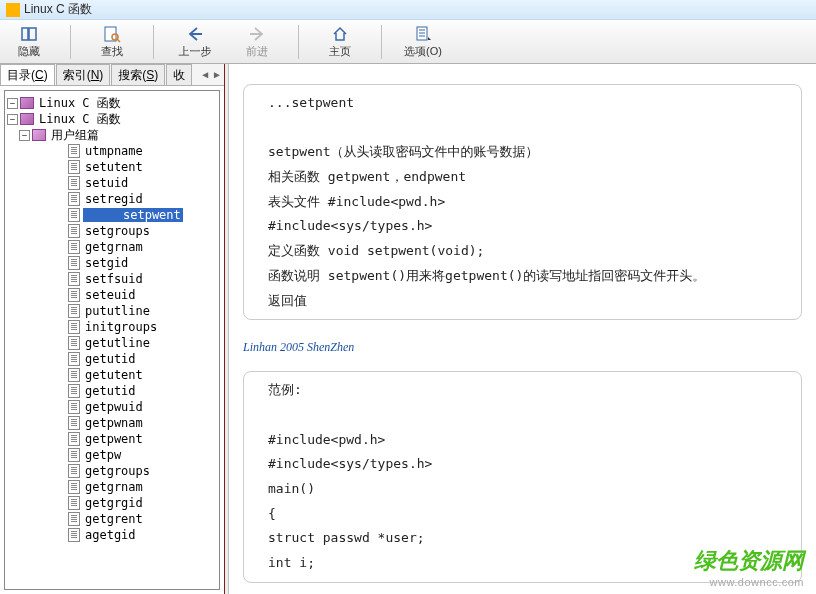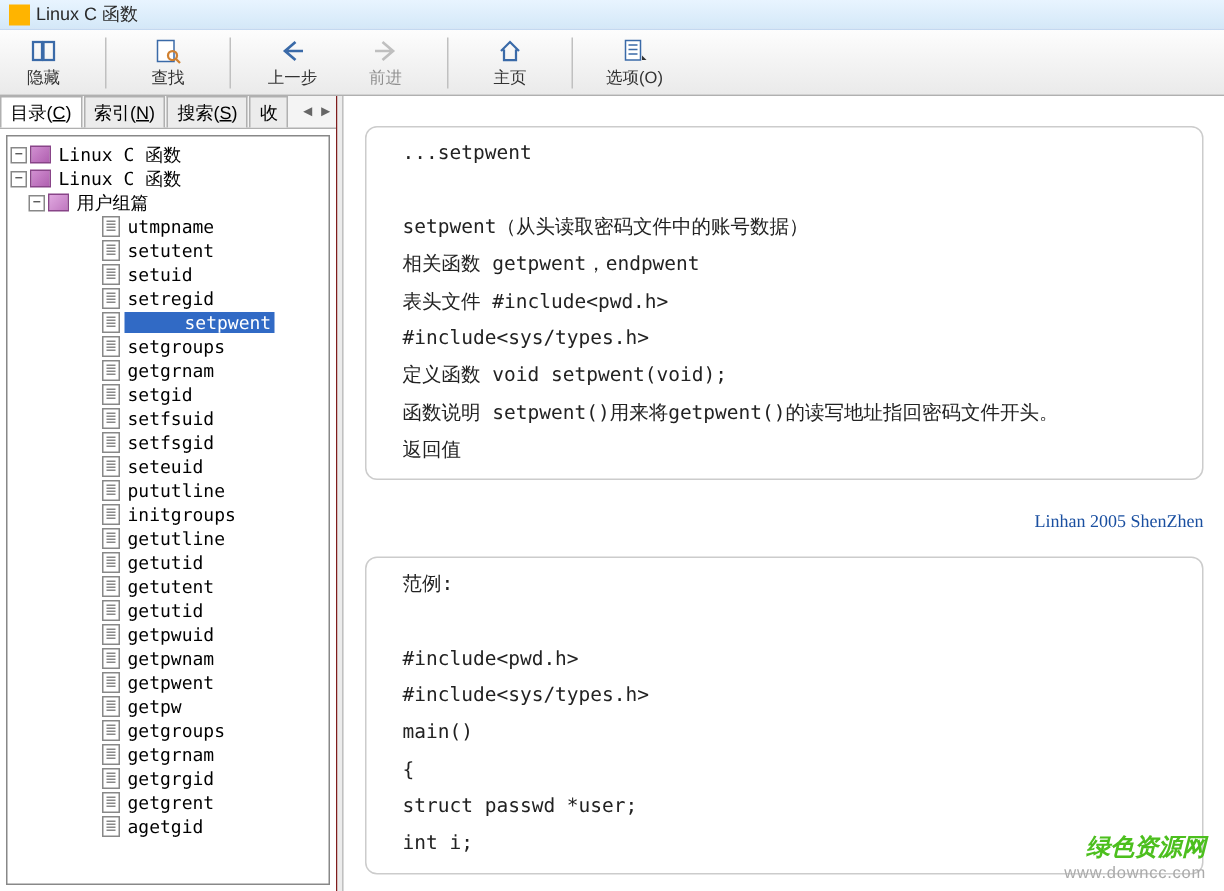--- a/index.html
+++ b/index.html
@@ -30,24 +30,24 @@
 .bookicon.open { background: linear-gradient(135deg, #e0a8e0, #c078c0); border: 1px solid #884488; }
 .pageicon { width: 12px; height: 14px; margin-right: 3px; border: 1px solid #888; background: #fff; position: relative; display: inline-block; }
 .pageicon::before { content: ""; position: absolute; left: 2px; top: 2px; width: 6px; height: 1px; background: #888; box-shadow: 0 2px 0 #888, 0 4px 0 #888, 0 6px 0 #888; }
 .tlabel { padding: 0 2px; }
 .tlabel.sel { background: #316ac5; color: #fff; padding-left: 40px; }
 .ind1 { margin-left: 12px; }
 .ind3 { margin-left: 48px; }
 .splitter { width: 4px; background: #ececec; cursor: ew-resize; border-right: 1px solid #c0c0c0; }
 .content { flex: 1; background: #fff; overflow: auto; padding: 20px 14px 0 14px; position: relative; }
 .card { border: 1px solid #ccc; border-radius: 8px; padding: 6px 24px; margin-bottom: 20px; font-family: "SimSun", "NSimSun", monospace; font-size: 13px; line-height: 1.9; color: #222; }
-.footer-link { text-align: right; margin: 8px 0 16px; }
+.footer-link { text-align: left; margin: 8px 0 16px; font-style: italic; }
 .footer-link a { color: #1a4fa0; font-size: 12px; text-decoration: none; font-family: "SimSun", serif; }
 .watermark { position: absolute; right: 12px; bottom: 6px; text-align: right; pointer-events: none; }
-.watermark .cn { font-size: 16px; font-weight: bold; font-style: italic; color: #4cbf1e; font-family: "Microsoft YaHei", sans-serif; }
+.watermark .cn { font-size: 22px; font-weight: bold; font-style: italic; color: #4cbf1e; font-family: "Microsoft YaHei", sans-serif; }
 .watermark .en { font-size: 11px; color: #aaa; letter-spacing: .5px; }
 ::-webkit-scrollbar { width: 16px; height: 16px; }
 ::-webkit-scrollbar-track { background: #f0f0f0; border: 1px solid #d0d0d0; }
 ::-webkit-scrollbar-thumb { background: #cdcdcd; border: 1px solid #a0a0a0; }
 ::-webkit-scrollbar-button { background: #e8e8e8; border: 1px solid #b0b0b0; height: 16px; }
 </style>
 </head>
 <body>
 
 <div class="titlebar">
@@ -182,25 +182,20 @@
         </div>
         <div class="tnode ind3">
           <span class="twist none"></span>
           <span class="pageicon"></span>
           <span class="tlabel">setgid</span>
         </div>
         <div class="tnode ind3">
           <span class="twist none"></span>
           <span class="pageicon"></span>
           <span class="tlabel">setfsuid</span>
-        </div>
-        <div class="tnode ind3">
-          <span class="twist none"></span>
-          <span class="pageicon"></span>
-          <span class="tlabel">setfsgid</span>
         </div>
         <div class="tnode ind3">
           <span class="twist none"></span>
           <span class="pageicon"></span>
           <span class="tlabel">seteuid</span>
         </div>
         <div class="tnode ind3">
           <span class="twist none"></span>
           <span class="pageicon"></span>
           <span class="tlabel">pututline</span>

